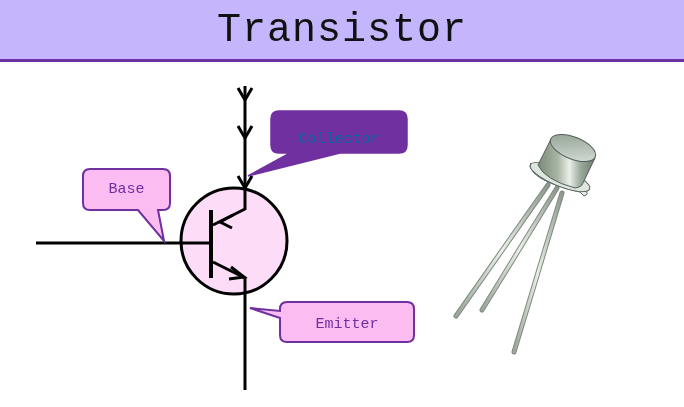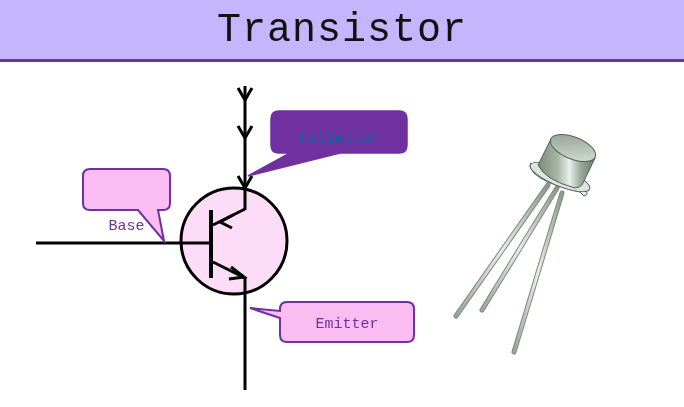--- a/index.html
+++ b/index.html
@@ -103,14 +103,14 @@
 
     <path d="M531,163 Q526,169 545,179 Q570,190 585,191 Q590,194 584,196 L580,192 Q568,190 548,182 Q528,173 531,163 Z" fill="#e4ebe6" stroke="#55605a" stroke-width="1"></path>
     <ellipse cx="560" cy="177" rx="32" ry="9" transform="rotate(22 560 177)" fill="#dde5df" stroke="#55605a" stroke-width="1"></ellipse>
 
     <path d="M551,139 L538,165 Q545,180 575,188 Q582,187 583,183 L595,158 Z" fill="url(#canGrad)" stroke="#55605a" stroke-width="1"></path>
     <ellipse cx="573" cy="148" rx="24" ry="11" transform="rotate(22 573 148)" fill="url(#topGrad)" stroke="#55605a" stroke-width="1"></ellipse>
   </g>
 </svg>
 
 <div class="label" style="left:271px; top:111px; width:136px; height:40px; color:#0369a1;margin-top:8px;">Collector</div>
-<div class="label" style="left:83px; top:169px; width:87px; height:40px; color:#7030a0;margin-top:37px;">Base</div>
+<div class="label" style="left:83px; top:169px; width:87px; height:40px; color:#7030a0;">Base</div>
 <div class="label" style="left:280px; top:302px; width:134px; height:44px; color:#7030a0;">Emitter</div>
 
 </body></html>

